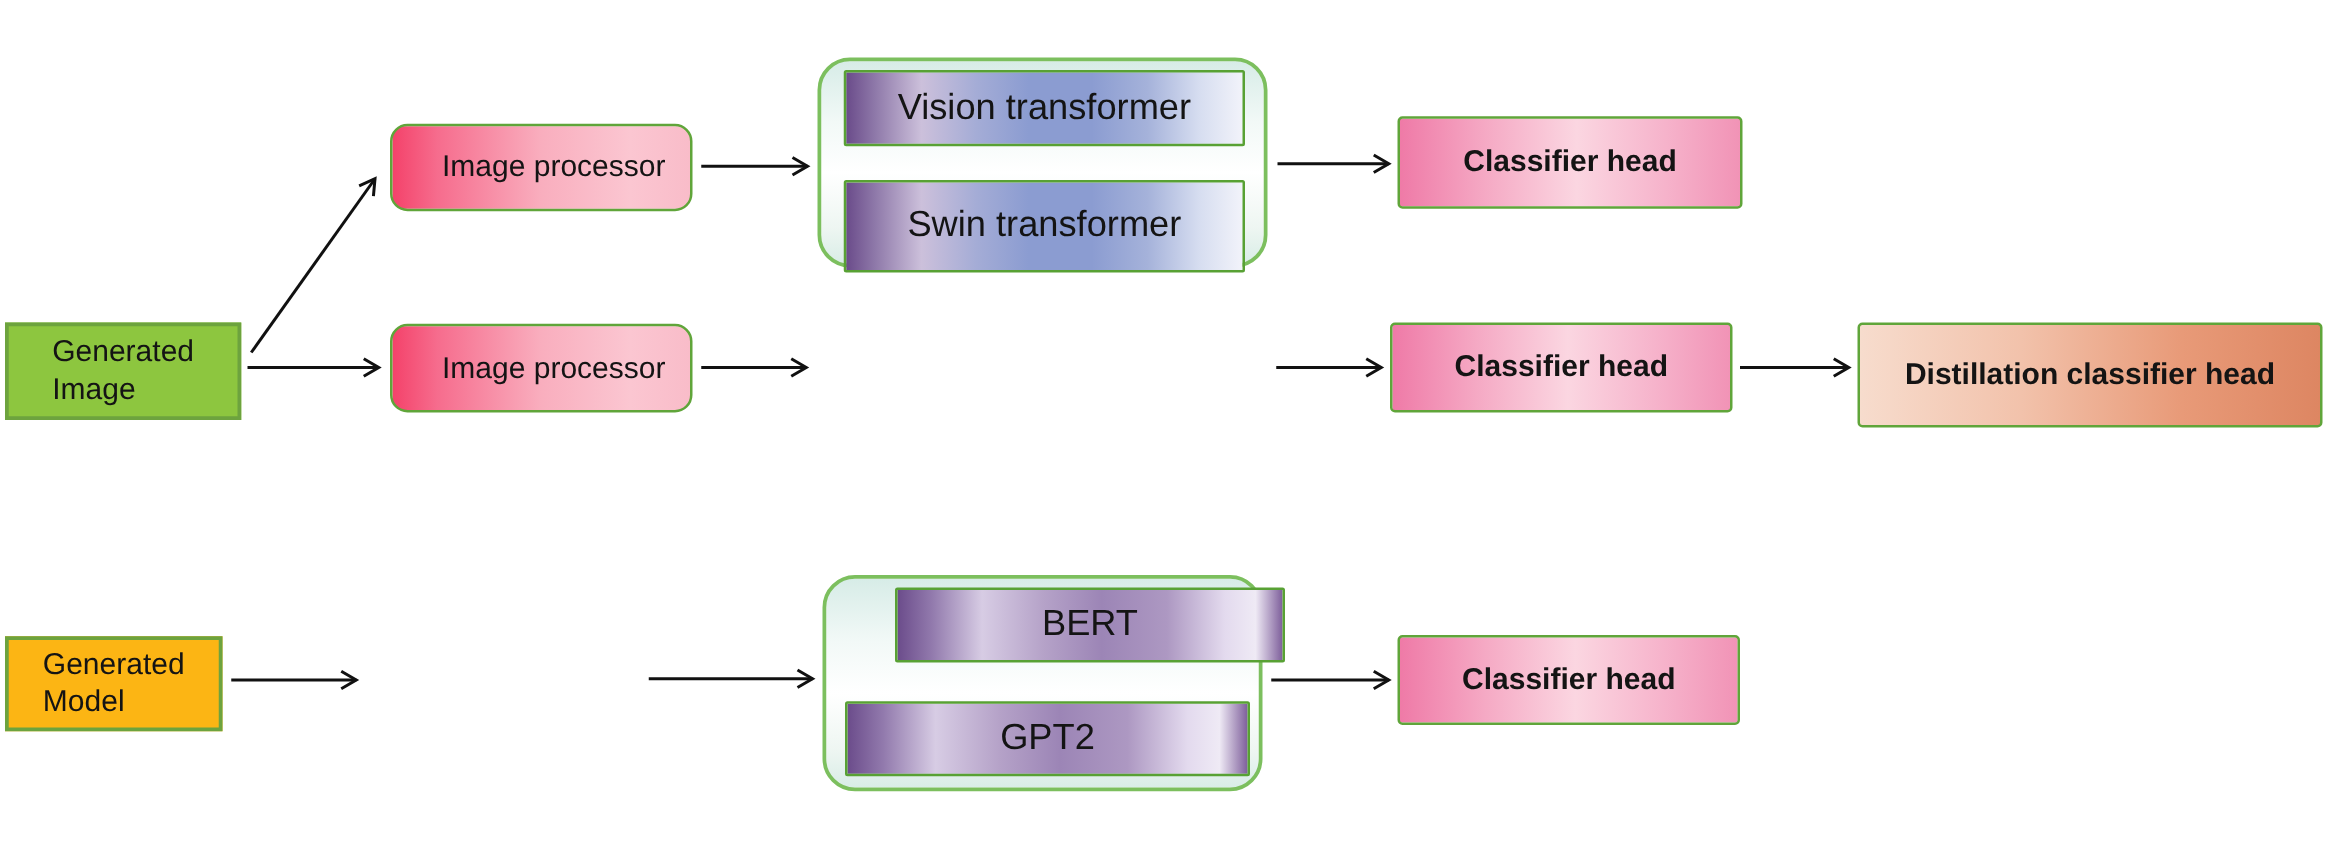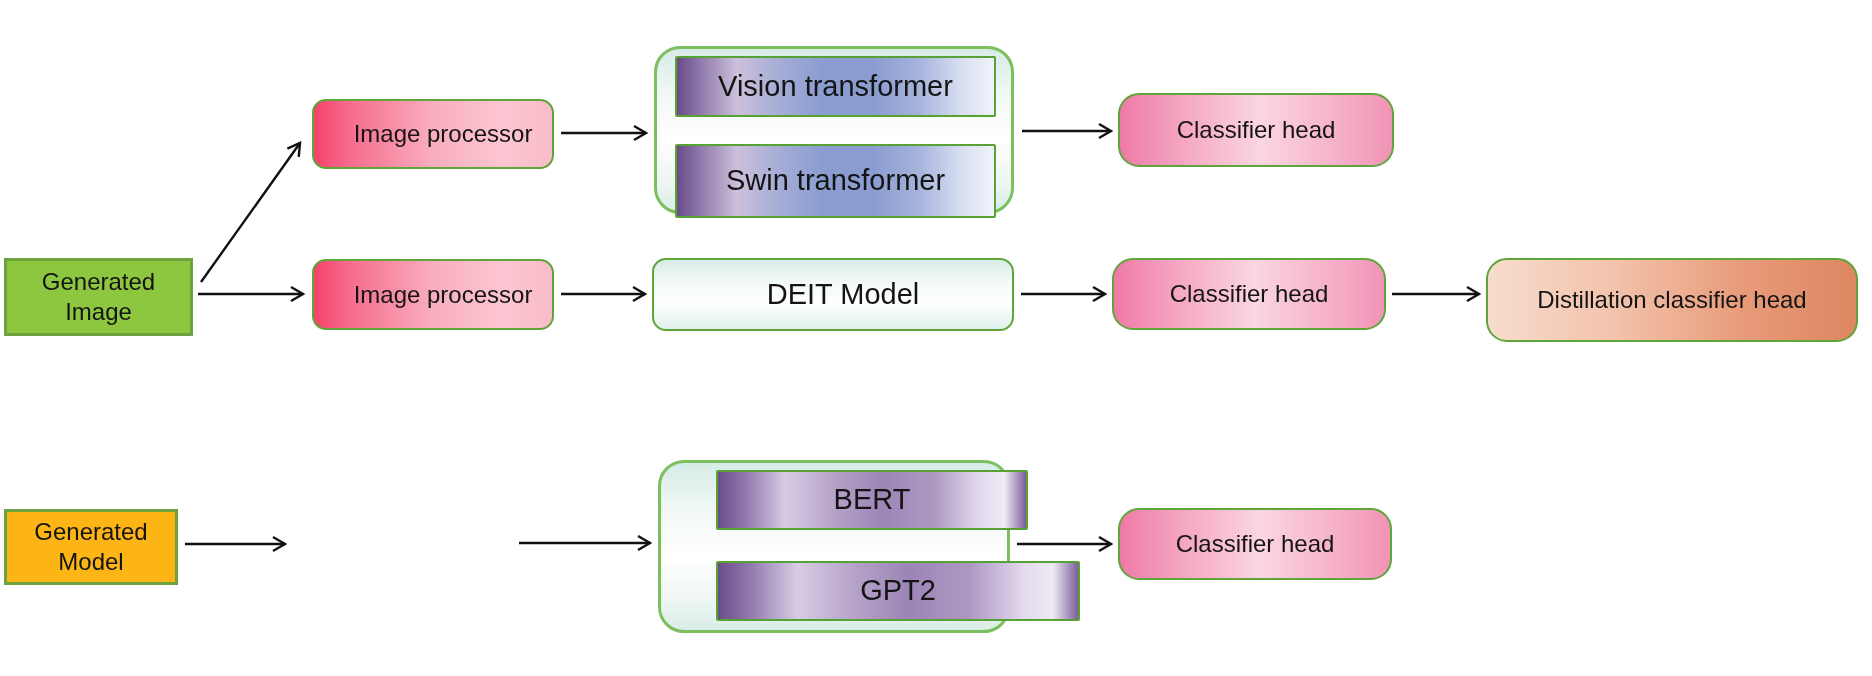--- a/index.html
+++ b/index.html
@@ -2,28 +2,28 @@
 <html><head>
 <meta charset="utf-8">
 <style>
   html,body{margin:0;padding:0;background:#ffffff;}
   .canvas{
     position:relative;width:1872px;height:676px;background:#ffffff;
     font-family:"Liberation Sans",sans-serif;color:#141414;overflow:hidden;
   }
   .node{
     position:absolute;box-sizing:border-box;
-    display:flex;align-items:center;justify-content:center;text-align:center;
+    display:flex;align-items:center;justify-content:center;
     border:2.5px solid #60a53a;font-size:24px;line-height:1.15;
   }
   .big{font-size:29px;}
   .ln{display:block;line-height:1.25;}
   
   .sq{border-width:3px;border-color:#6da33e;border-radius:0;}
-  .r12{border-radius:21px;}
+  .r12{border-radius:4px;font-weight:bold;}
   .r14{border-radius:14px;padding-left:20px;}
   .inner{border-radius:2px;border-width:2.5px;border-color:#58a134;}
   .group{
     border-radius:26px;border:3px solid #7cbf5e;
     background:linear-gradient(180deg,#d7ece7 0%,#f2f9f7 30%,#ffffff 55%,#eef6f2 82%,#d9ede7 100%);
   }
   
   .fill-green{background:#8dc63f;}
   .fill-orange{background:#fcb514;}
   .grad-red{background:linear-gradient(90deg,#f4426a 0%,#f66c8d 15%,#f9aebe 50%,#fbc6d1 80%,#f9bcc9 100%);}
@@ -68,33 +68,32 @@
   <div class="node r14 grad-red" style="left:312px;top:99px;width:242px;height:70px">Image processor</div>
 
   <div class="node group" style="left:654px;top:46px;width:360px;height:168px"></div>
   <div class="node inner grad-vision big" style="left:675px;top:56px;width:321px;height:61px">Vision transformer</div>
   <div class="node inner grad-vision big" style="left:675px;top:144px;width:321px;height:74px">Swin transformer</div>
 
   <div class="node r12 grad-classifier" style="left:1118px;top:93px;width:276px;height:74px">Classifier head</div>
 
   <div class="node r14 grad-red" style="left:312px;top:259px;width:242px;height:71px">Image processor</div>
 
-  <div class="node r14 grad-mint big" style="left:652px;top:258px;width:362px;height:73px">DEIT Model</div>
 
   <div class="node r12 grad-classifier" style="left:1112px;top:258px;width:274px;height:72px">Classifier head</div>
 
   <div class="node r12 grad-distill" style="left:1486px;top:258px;width:372px;height:84px">Distillation classifier head</div>
 
   <div class="node sq fill-orange" style="left:4px;top:509px;width:174px;height:76px">
     <div>
       <span class="ln">Generated</span>
       <span class="ln">Model</span>
     </div>
   </div>
 
 
   <div class="node group" style="left:658px;top:460px;width:352px;height:173px"></div>
   <div class="node inner grad-purple big" style="left:716px;top:470px;width:312px;height:60px">BERT</div>
-  <div class="node inner grad-purple big" style="left:716px;top:561px;width:364px;height:60px">GPT2</div>
+  <div class="node inner grad-purple big" style="left:676px;top:561px;width:324px;height:60px">GPT2</div>
 
   <div class="node r12 grad-classifier" style="left:1118px;top:508px;width:274px;height:72px">Classifier head</div>
 
 </div>
 
 </body></html>

